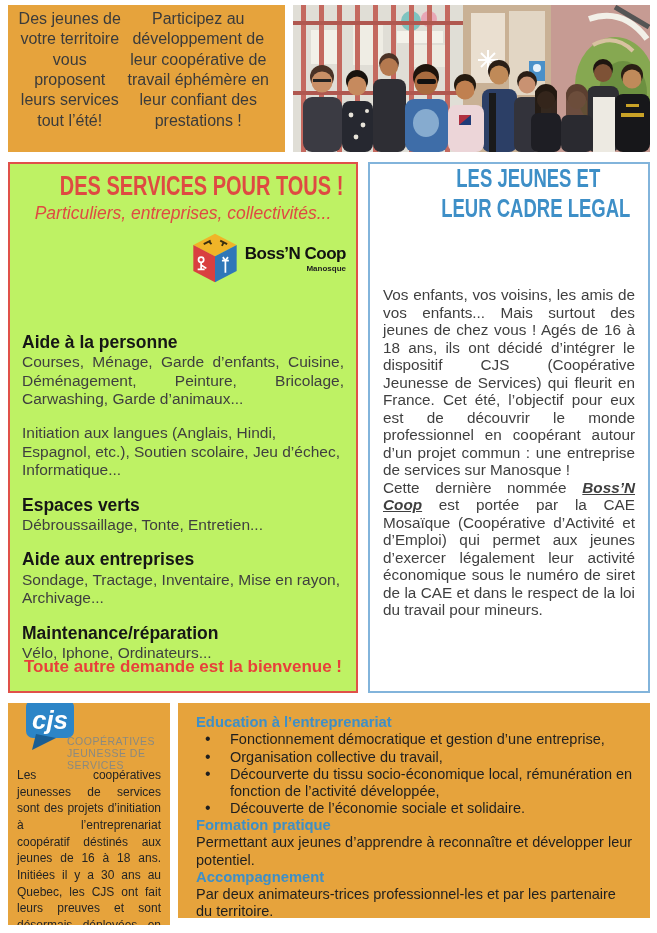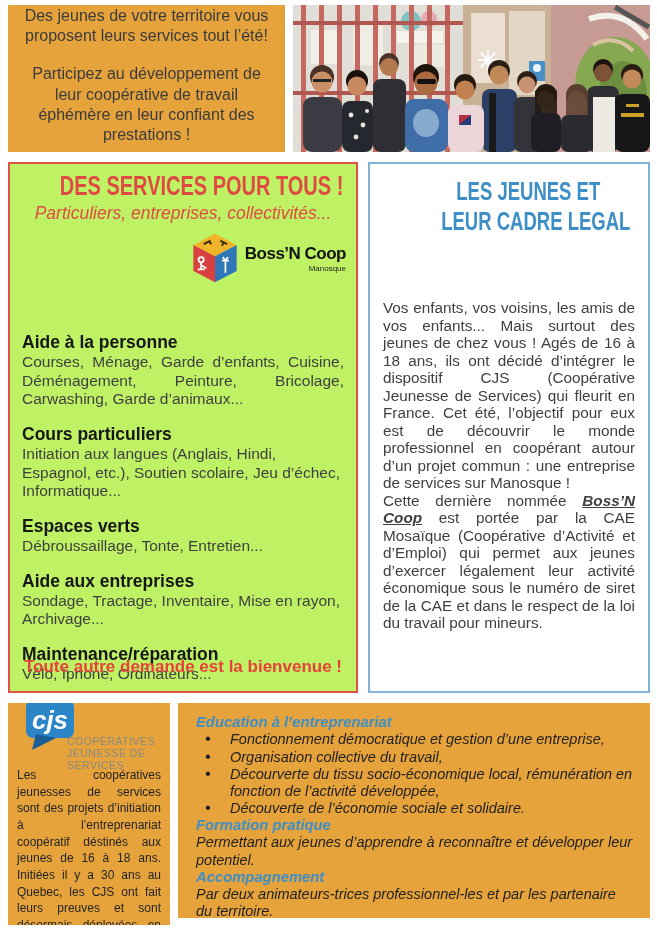--- a/index.html
+++ b/index.html
@@ -1,69 +1,69 @@
 <!DOCTYPE html>
 <html><head>
 <meta charset="utf-8">
 <style>
   html,body{margin:0;padding:0;background:#ffffff;}
   .page{position:relative;width:657px;height:933px;background:#ffffff;overflow:hidden;
         font-family:"Liberation Sans",sans-serif;color:#3f3f3f;}
 
   
   .intro-box{position:absolute;left:8px;top:5px;width:277px;height:147px;background:#E6A33C;
-             display:flex;flex-direction:column;justify-content:center;text-align:center;
+             display:flex;flex-direction:row;justify-content:center;text-align:center;
              padding:4px 10px;box-sizing:border-box;overflow:hidden;}
   .intro-box p{margin:0 0 18px 0;font-size:16px;line-height:1.27;color:#3b3b3b;}
   .intro-box p:last-child{margin-bottom:6px;}
 
   
   .photo{position:absolute;left:293px;top:5px;width:357px;height:147px;overflow:hidden;}
 
   
   .services-box{position:absolute;left:8px;top:162px;width:350px;height:531px;background:#bef264;
                 border:2px solid #E05149;box-sizing:border-box;overflow:hidden;}
   .svc-title{margin-top:7px;text-align:center;color:#DF4A42;font-weight:bold;font-size:27px;
              letter-spacing:0px;}
   .condensed{display:inline-block;transform:scaleX(0.74);transform-origin:50% 50%;white-space:nowrap;}
   .svc-subtitle{text-align:center;color:#DF4A42;font-style:italic;font-size:17.5px;margin-top:1px;}
   .bnc-logo{position:absolute;right:10px;top:66px;display:flex;align-items:center;}
   .bnc-text{margin-left:4px;}
   .bnc-name{font-weight:bold;font-size:17px;color:#111;letter-spacing:-0.5px;}
-  .bnc-city{font-size:8px;color:#222;text-align:right;font-weight:normal;}
+  .bnc-city{font-size:8px;color:#222;text-align:right;font-weight:bold;}
   .svc-content{padding:0 12px;margin-top:108px;}
   .svc-section h3{margin:0;font-size:17.5px;font-weight:bold;color:#161616;line-height:1.15;}
   .svc-section p{margin:1px 0 0 0;font-size:15.5px;line-height:1.2;color:#3f3f3f;}
   .svc-section{margin-bottom:15px;}
   .just{text-align:justify;}
   .svc-footer{position:absolute;left:0;right:0;bottom:14px;text-align:center;color:#E8403A;
               font-weight:bold;font-size:17px;}
 
   
   .legal-box{position:absolute;left:368px;top:162px;width:282px;height:531px;background:#fff;
              border:2px solid #82B4DB;box-sizing:border-box;overflow:hidden;}
-  .legal-title{margin-top:13px;text-align:center;color:#3E8FC7;font-weight:bold;font-size:25px;
+  .legal-title{text-align:center;color:#3E8FC7;font-weight:bold;font-size:25px;
                line-height:1.18;padding-left:38px;}
   .legal-body{padding:0 13px;margin-top:63px;text-align:justify;font-size:15.3px;line-height:1.145;
               color:#3f3f3f;}
   .legal-body p{margin:0;}
   .brand{font-weight:bold;font-style:italic;text-decoration:underline;}
 
   
   .cjs-box{position:absolute;left:8px;top:703px;width:162px;height:222px;background:#E6A33C;
            box-sizing:border-box;overflow:hidden;}
   .cjs-logo{position:absolute;left:14px;top:-5px;width:56px;height:58px;}
   .cjs-org{position:absolute;left:59px;top:32px;font-size:10.5px;line-height:1.15;color:#8A8A80;
            letter-spacing:0.5px;}
   .cjs-body{position:absolute;left:0;top:64px;padding:0 9px;text-align:justify;font-size:12px;
             line-height:1.39;color:#242424;}
 
   
   .program-box{position:absolute;left:178px;top:703px;width:472px;height:215px;background:#E6A33C;
-               box-sizing:border-box;padding:11px 14px 0 18px;overflow:hidden;font-style:italic;}
+               box-sizing:border-box;padding:11px 14px 0 18px;overflow:hidden;}
   .prog-h{color:#3E8FC7;font-weight:bold;font-size:14.8px;line-height:1.18;}
   .prog-p{color:#1f1f1f;font-size:14.5px;line-height:1.18;margin:0;}
   .prog-ul{margin:0;padding:0;list-style:none;}
   .prog-ul li{position:relative;padding-left:34px;color:#1f1f1f;font-size:14.5px;line-height:1.18;}
   .prog-ul li::before{content:"\2022";position:absolute;left:9px;top:-1px;font-size:16px;color:#1f1f1f;}
 </style>
 </head>
 <body>
 
 <div class="page">
@@ -210,21 +210,20 @@
         <div class="bnc-city">Manosque</div>
       </div>
     </div>
 
     <div class="svc-content">
       <div class="svc-section">
         <h3>Aide à la personne</h3>
         <p class="just">Courses, Ménage, Garde d’enfants, Cuisine, Déménagement, Peinture, Bricolage, Carwashing, Garde d’animaux...</p>
       </div>
       <div class="svc-section">
-        <h3>Cours particuliers</h3>
         <p>Initiation aux langues (Anglais, Hindi, Espagnol, etc.), Soutien scolaire, Jeu d’échec,  Informatique...</p>
       </div>
       <div class="svc-section">
         <h3>Espaces verts</h3>
         <p>Débroussaillage, Tonte, Entretien...</p>
       </div>
       <div class="svc-section">
         <h3>Aide aux entreprises</h3>
         <p>Sondage, Tractage, Inventaire, Mise en rayon, Archivage...</p>
       </div>

